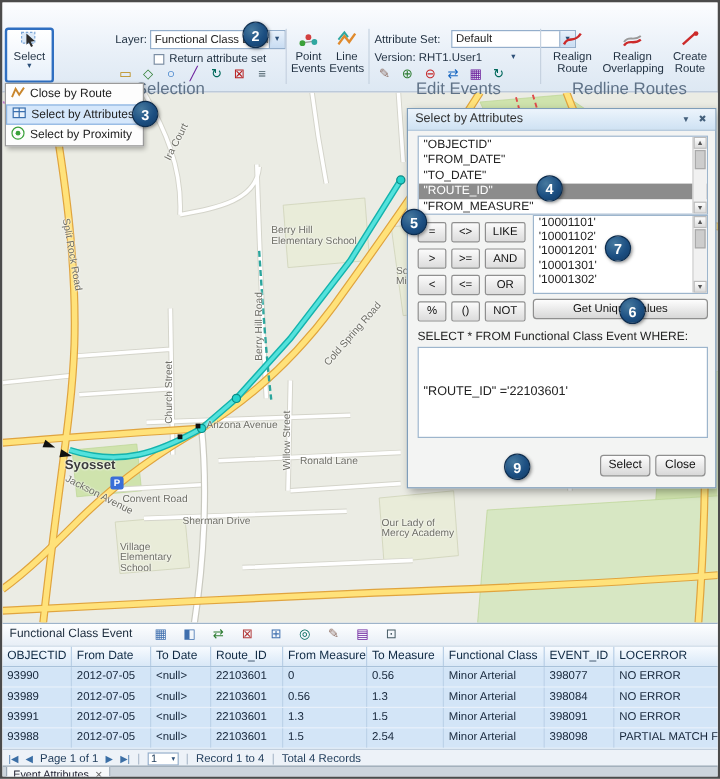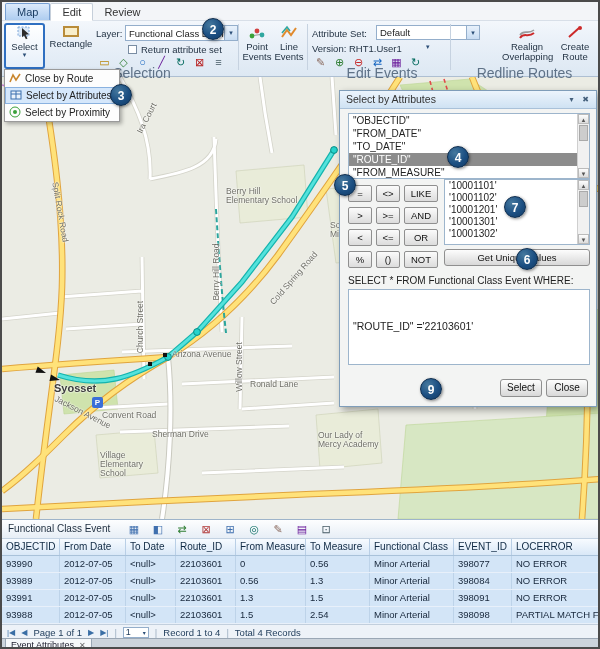--- a/index.html
+++ b/index.html
@@ -66,40 +66,31 @@
 
   
   .footer{position:absolute;left:0;top:636px;width:600px;height:13px;background:#ccd4dc;border-top:1px solid #9aa7b5;z-index:10}
   .ftab{position:absolute;left:3px;top:0;height:13px;background:#f6f8fa;border:1px solid #9aa7b5;border-top:none;font-size:9px;line-height:12px;padding:0 5px;color:#223}
   .ftab .x{color:#666;font-size:8px;margin-left:5px}
 </style>
 </head>
 <body>
 
 <div class="ribbon">
-  <div class="tabrow">
-    <div class="tab tab-map">Map</div>
-    <div class="tab tab-edit">Edit</div>
-    <div class="tab">Review</div>
-  </div>
 
   <div class="abs" style="left:2px;top:21px;width:41px;height:46px;border:2px solid #2f6fc1;border-radius:3px;background:linear-gradient(#ffffff,#e7f0fa)"></div>
   <div class="abs" style="left:4px;top:23px;width:37px;height:42px;text-align:center">
     <span><svg width="15" height="15" viewBox="0 0 15 15">
           <rect x="1" y="2" width="11" height="9" fill="#dbe9f8" stroke="#7ea7d8" stroke-dasharray="2,1.5"></rect>
           <path d="M5,3 L12,9.2 L8.6,9.7 L10.5,13.4 L8.9,14.2 L7,10.4 L5,12.3 Z" fill="#2b2b2b"></path>
         </svg></span>
     <div class="rbtn-label">Select</div>
     <div style="font-size:7px;color:#2c4f78;line-height:6px">▾</div>
   </div>
 
-  <div class="abs" style="left:47px;top:24px;width:44px;height:40px;text-align:center">
-    <span style="display:inline-block;width:16px;height:11px;border:2px solid #b98c3a;background:#f8eecb"></span>
-    <div class="rbtn-label">Rectangle</div>
-  </div>
 
   <div class="abs" style="left:94px;top:26px;font-size:9.5px;color:#1f2f40">Layer:</div>
   <div class="combo" style="left:123px;top:23px;width:113px">
     <div class="ctext">Functional Class Event</div>
     <div class="carrow">▾</div>
   </div>
   <div class="checkbox" style="left:126px;top:43px"></div>
   <div class="abs" style="left:139px;top:42px;font-size:9.5px;color:#1f2f40">Return attribute set</div>
 
   <div class="sic" style="left:94px;color:#b8860b">▭</div>
@@ -143,20 +134,26 @@
   <div class="sic" style="left:310px;color:#8d6e63">✎</div>
   <div class="sic" style="left:329px;color:#2e7d32">⊕</div>
   <div class="sic" style="left:348px;color:#c62828">⊖</div>
   <div class="sic" style="left:367px;color:#1565c0">⇄</div>
   <div class="sic" style="left:386px;color:#6a1b9a">▦</div>
   <div class="sic" style="left:405px;color:#00695c">↻</div>
   <div class="grouplabel" style="left:315px;width:130px">Edit Events</div>
 
   <div class="vsep" style="left:448px"></div>
 
+  <div class="abs" style="left:452px;top:23px;width:46px;text-align:center">
+    <span><svg width="16" height="15" viewBox="0 0 16 15">
+          <path d="M1,12 C5,4 9,12 15,3" fill="none" stroke="#cc2a2a" stroke-width="2"></path>
+        </svg></span>
+    <div class="rbtn-label">Realign Route</div>
+  </div>
   <div class="abs" style="left:500px;top:23px;width:50px;text-align:center">
     <span><svg width="16" height="15" viewBox="0 0 16 15">
           <path d="M1,10 C5,4 9,10 15,5" fill="none" stroke="#9a9a9a" stroke-width="1.6"></path>
           <path d="M1,13 C5,7 9,13 15,8" fill="none" stroke="#cc2a2a" stroke-width="2"></path>
         </svg></span>
     <div class="rbtn-label">Realign Overlapping</div>
   </div>
   <div class="abs" style="left:552px;top:23px;width:42px;text-align:center">
     <span><svg width="16" height="15" viewBox="0 0 16 15">
           <path d="M2,12 L12,3" stroke="#cc2a2a" stroke-width="2"></path>

